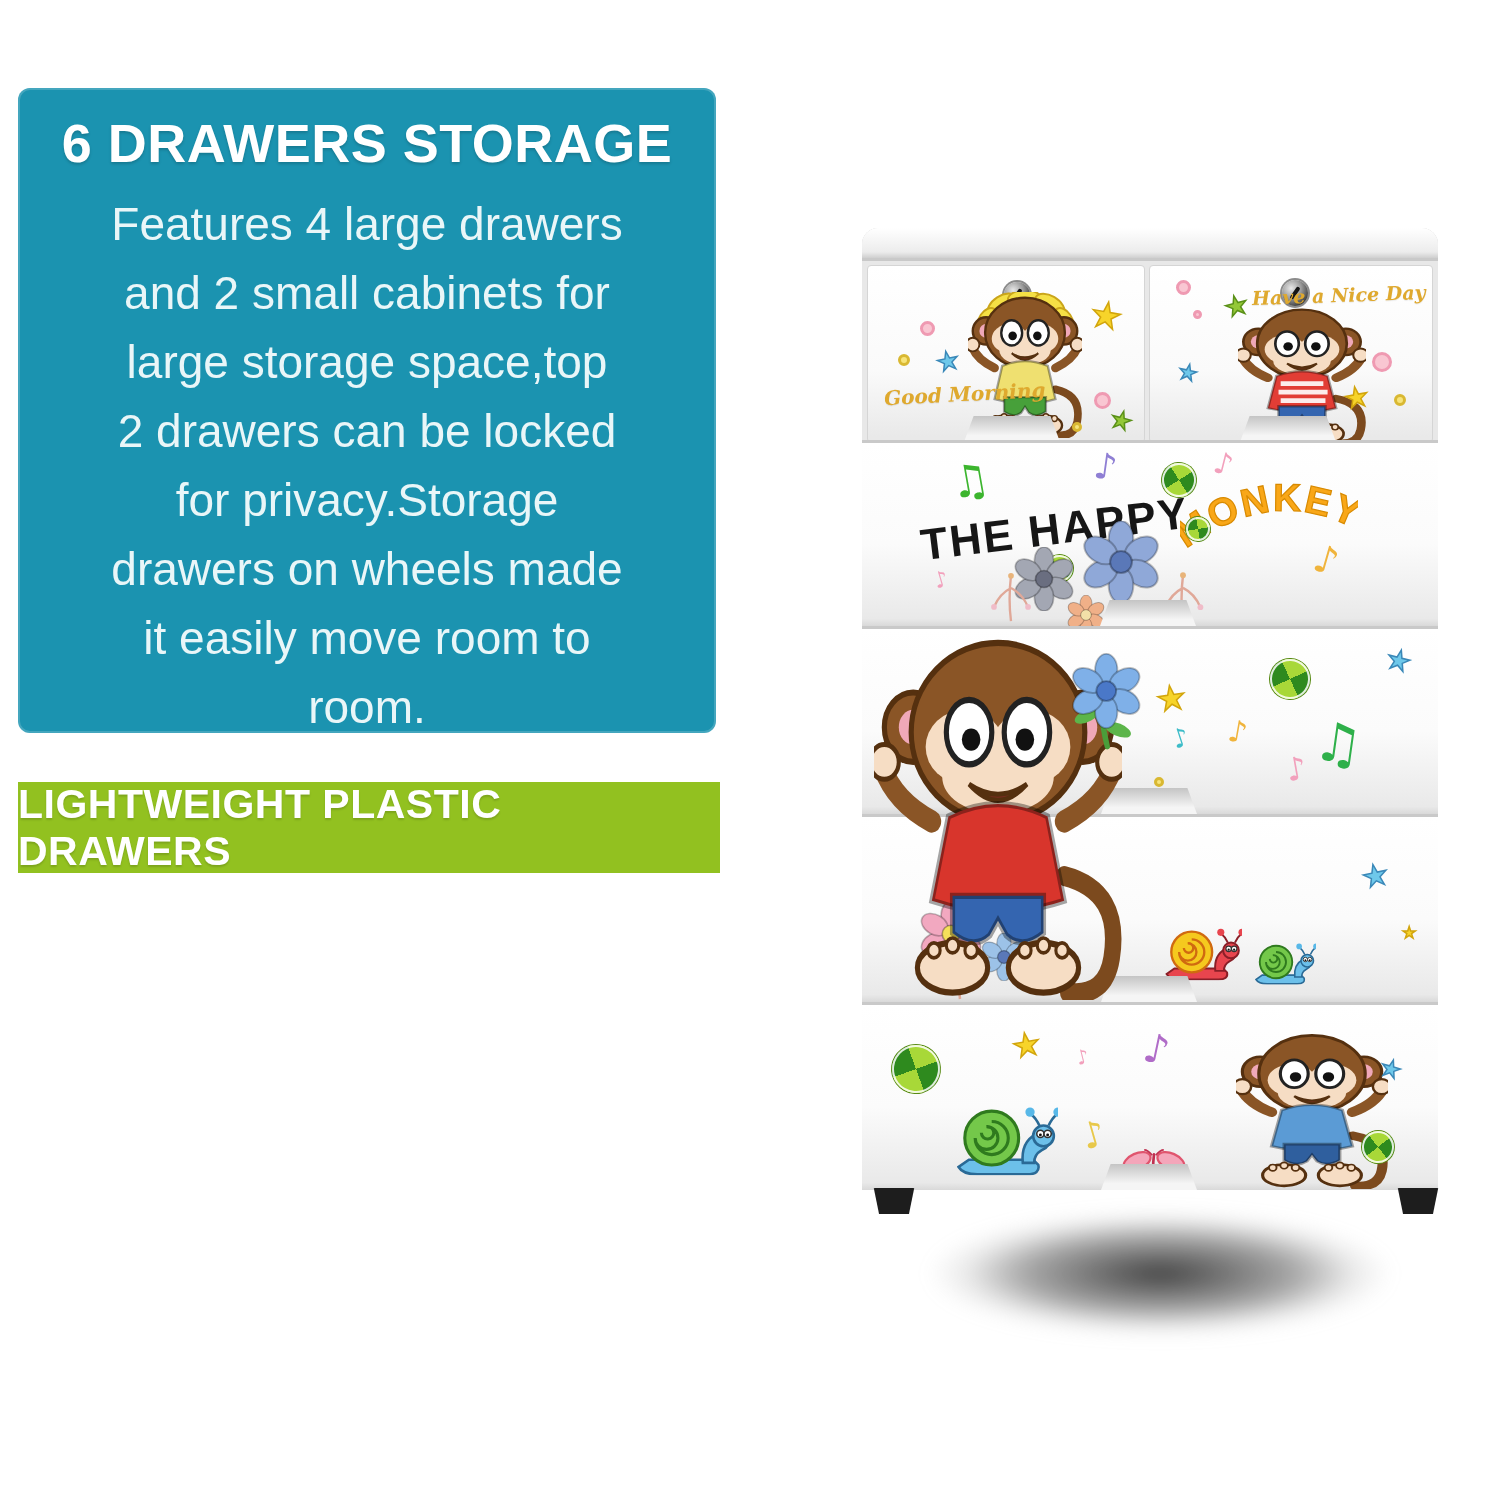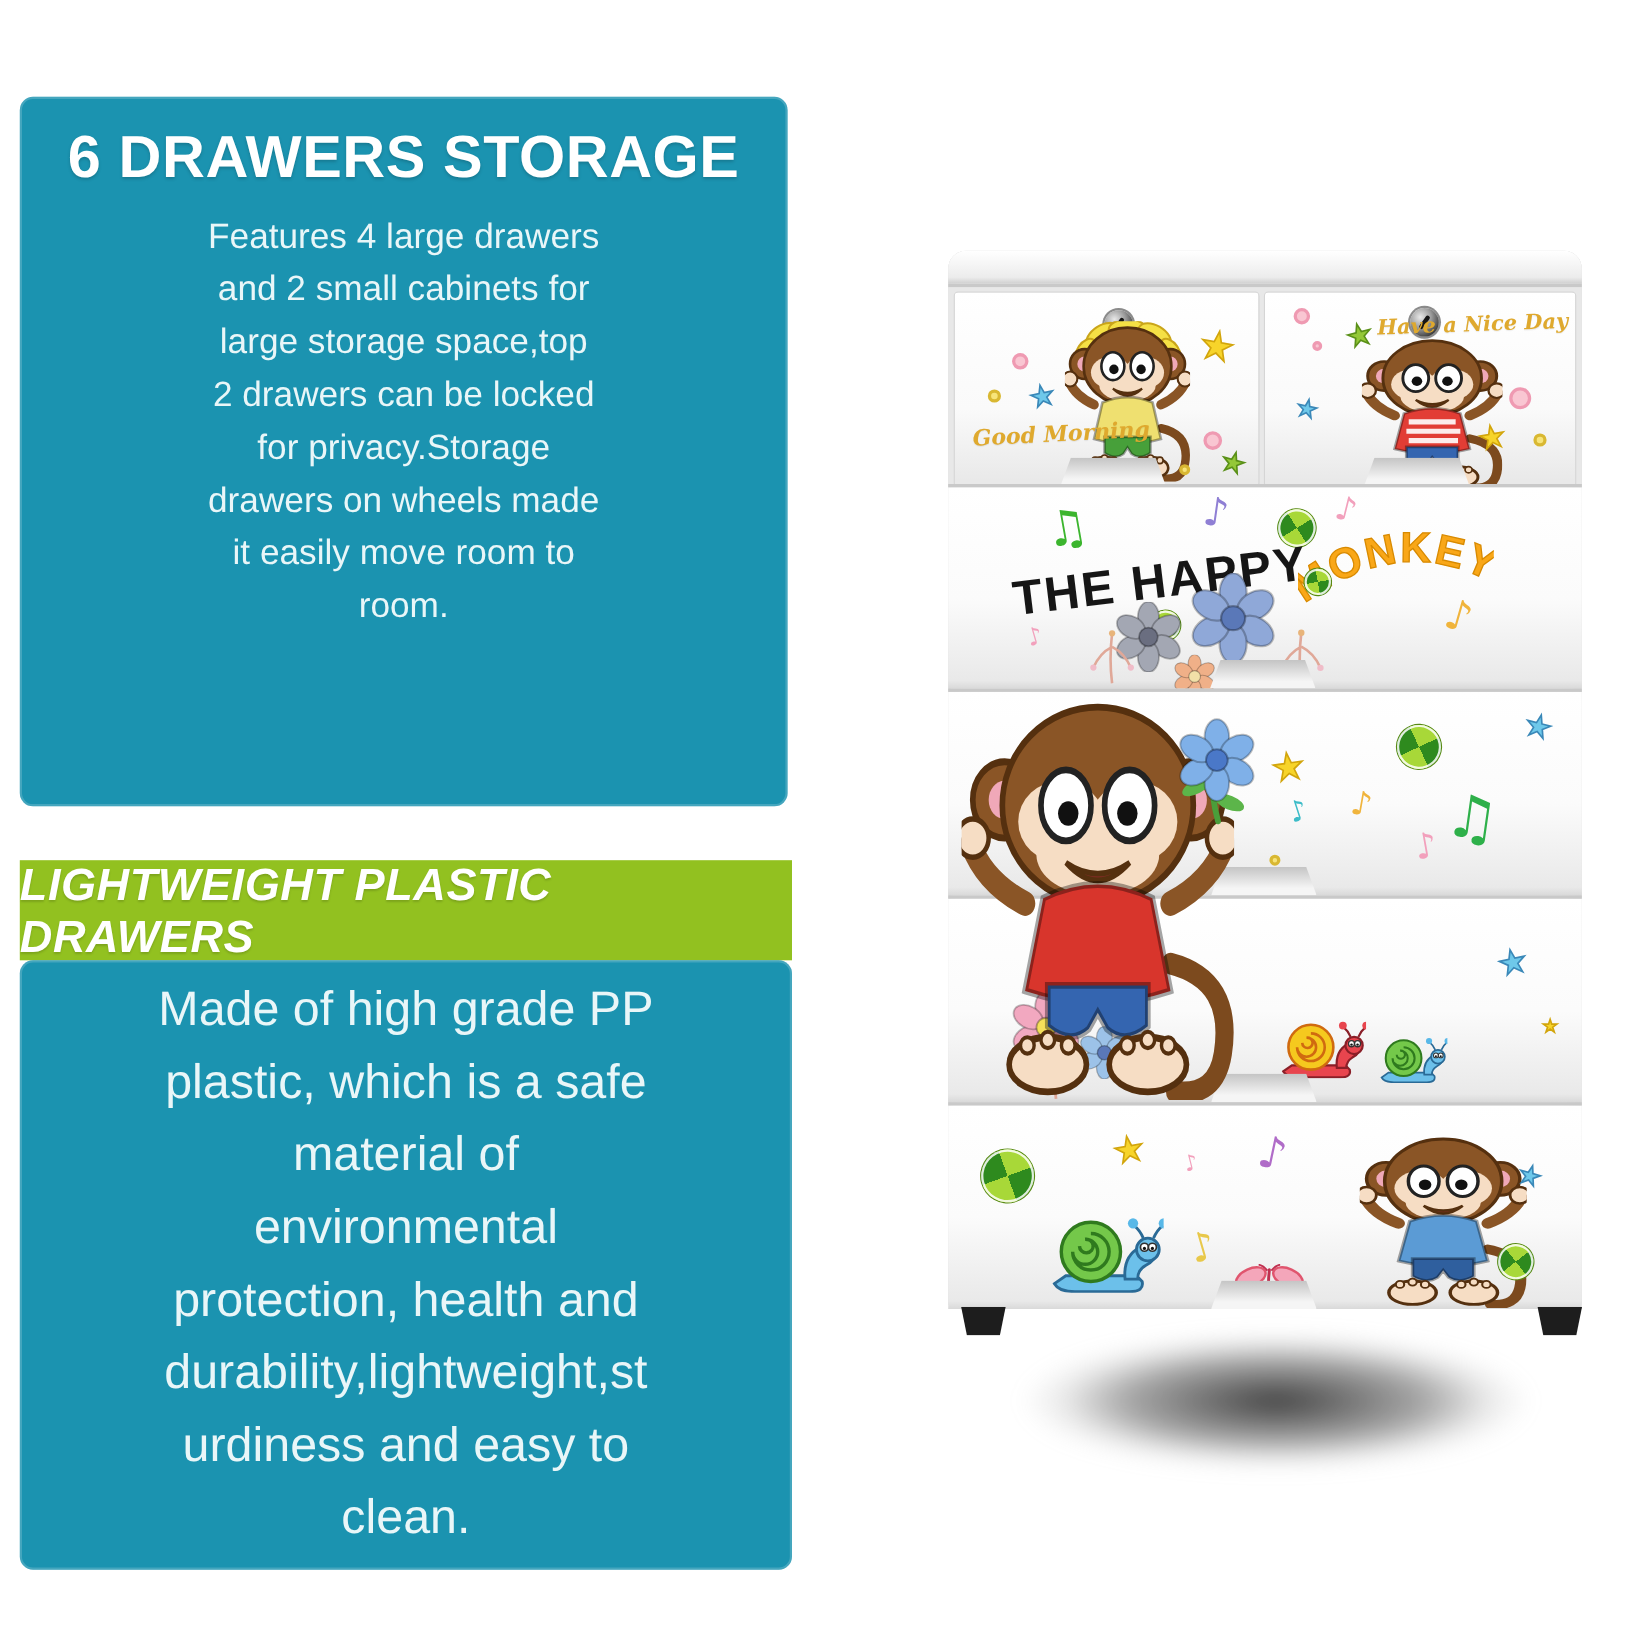--- a/index.html
+++ b/index.html
@@ -5,26 +5,26 @@
   html,body{margin:0;padding:0;background:#ffffff;}
   .canvas{position:relative;width:1500px;height:1500px;background:#ffffff;overflow:hidden;
           font-family:"Liberation Sans",sans-serif;}
 
   
   .panel{position:absolute;box-sizing:border-box;}
   .panel-teal{background:#1b93b0;box-shadow:inset 0 0 0 2px rgba(255,255,255,0.18);border-radius:12px;}
   .panel1{left:18px;top:88px;width:698px;height:645px;}
   .panel1-title{margin:24px 10px 0;text-align:center;color:#ffffff;font-size:54px;font-weight:bold;
                 letter-spacing:0.5px;text-shadow:0 2px 3px rgba(0,0,0,0.18);}
-  .panel-body{margin:16px 36px 0;text-align:center;color:#e9f6f8;font-size:32px;line-height:1.5;
+  .panel-body{margin:16px 36px 0;text-align:center;color:#e9f6f8;font-size:46px;line-height:1.5;
               white-space:pre-line;font-weight:400;}
   .panel2-head{left:18px;top:782px;width:702px;height:91px;background:#92c120;
                display:flex;align-items:center;justify-content:center;}
   .panel2-head-text{color:#ffffff;font-size:41px;font-weight:bold;letter-spacing:0.5px;
-                    text-shadow:0 2px 2px rgba(0,0,0,0.15);font-style:italic;}
+                    text-shadow:0 2px 2px rgba(0,0,0,0.15);}
   .panel2-body{left:18px;top:873px;width:702px;height:554px;}
   .panel2-body .panel-body{font-size:44px;line-height:1.5;margin-top:12px;overflow-wrap:break-word;}
 
   
   .shadow{position:absolute;left:838px;top:1198px;width:644px;height:172px;
           background:radial-gradient(ellipse 50% 50% at 50% 44%,rgba(25,25,25,0.82),
                      rgba(80,80,80,0.5) 42%,rgba(150,150,150,0.2) 60%,rgba(255,255,255,0) 72%);
           filter:blur(9px);}
   .cabinet{position:absolute;left:862px;top:228px;width:576px;height:962px;
            background:#efefef;border-radius:16px 16px 6px 6px;
@@ -164,30 +164,20 @@
 2 drawers can be locked
 for privacy.Storage
 drawers on wheels made
 it easily move room to
 room.</p>
   </section>
 
   <section class="panel panel2-head">
     <span class="panel2-head-text">LIGHTWEIGHT PLASTIC DRAWERS</span>
   </section>
-  <section class="panel panel-teal panel2-body">
-    <p class="panel-body">Made of high grade PP
-plastic, which is a safe
-material of
-environmental
-protection, health and
-durability,lightweight,st
-urdiness and easy to
-clean.</p>
-  </section>
 
   <div class="shadow"></div>
 
   <div class="cabinet">
     <div class="cab-row cab-cap"></div>
 
     <div class="cab-row row1">
       <div class="door door-left">
         <div class="lock" style="left:136px;top:16px;"></div>
         <span class="stk dot dot-pink" style="left:52px;top:55px;width:15px;height:15px;"></span>

